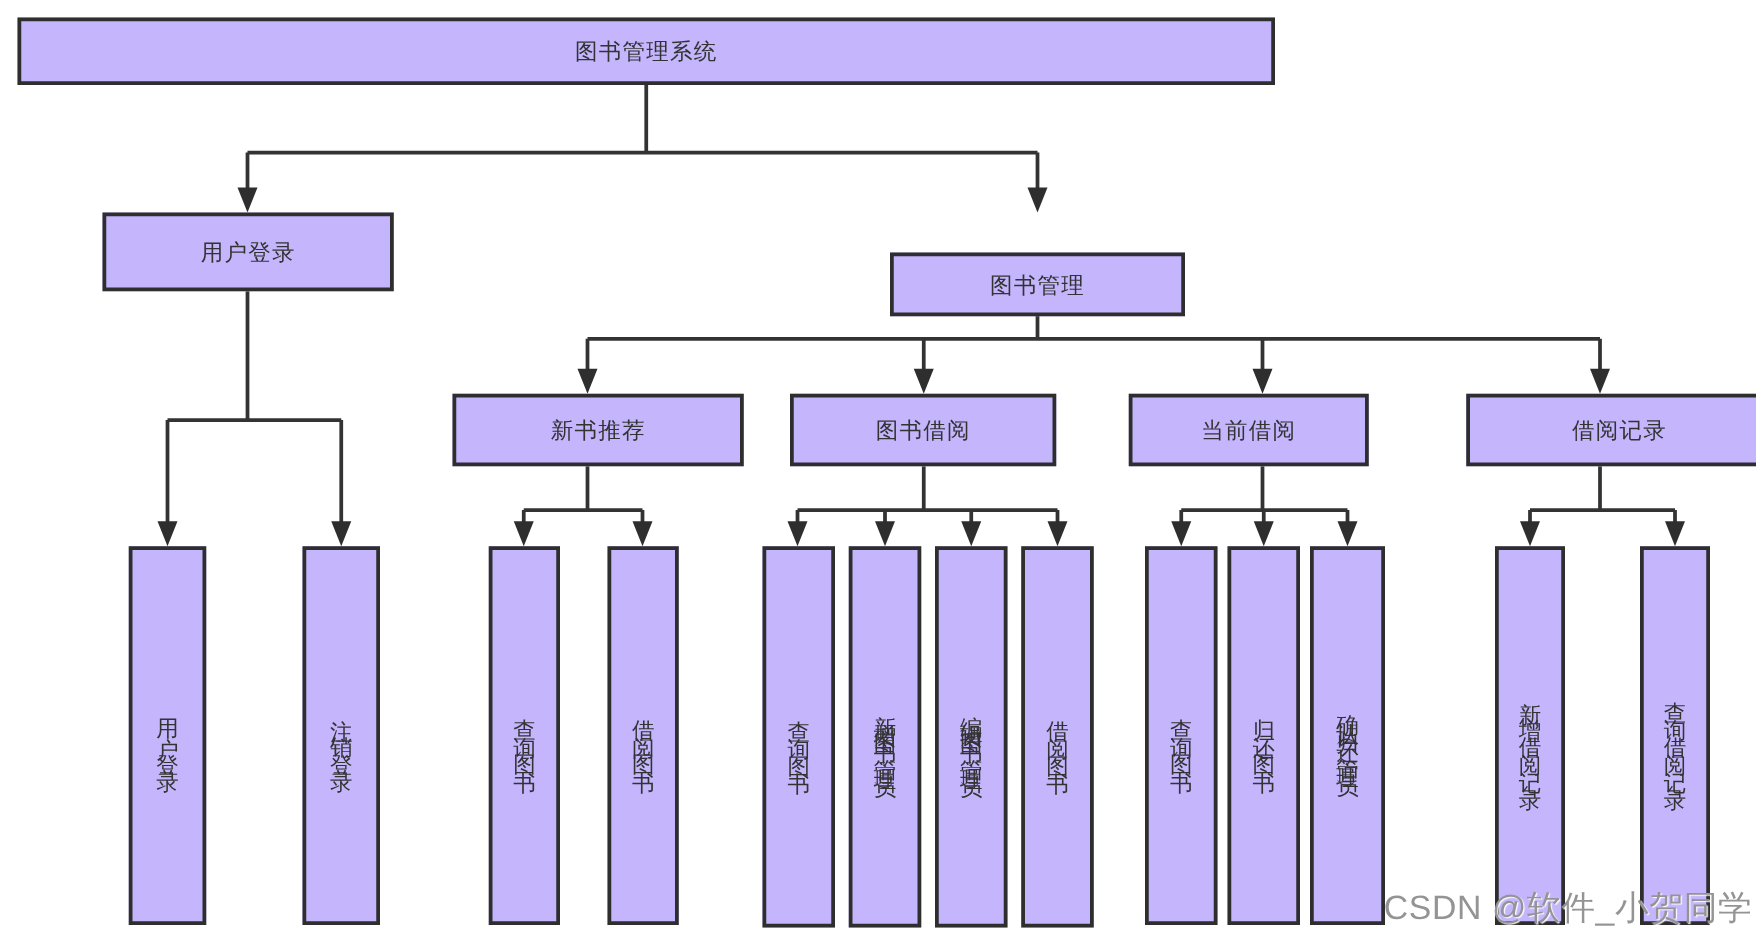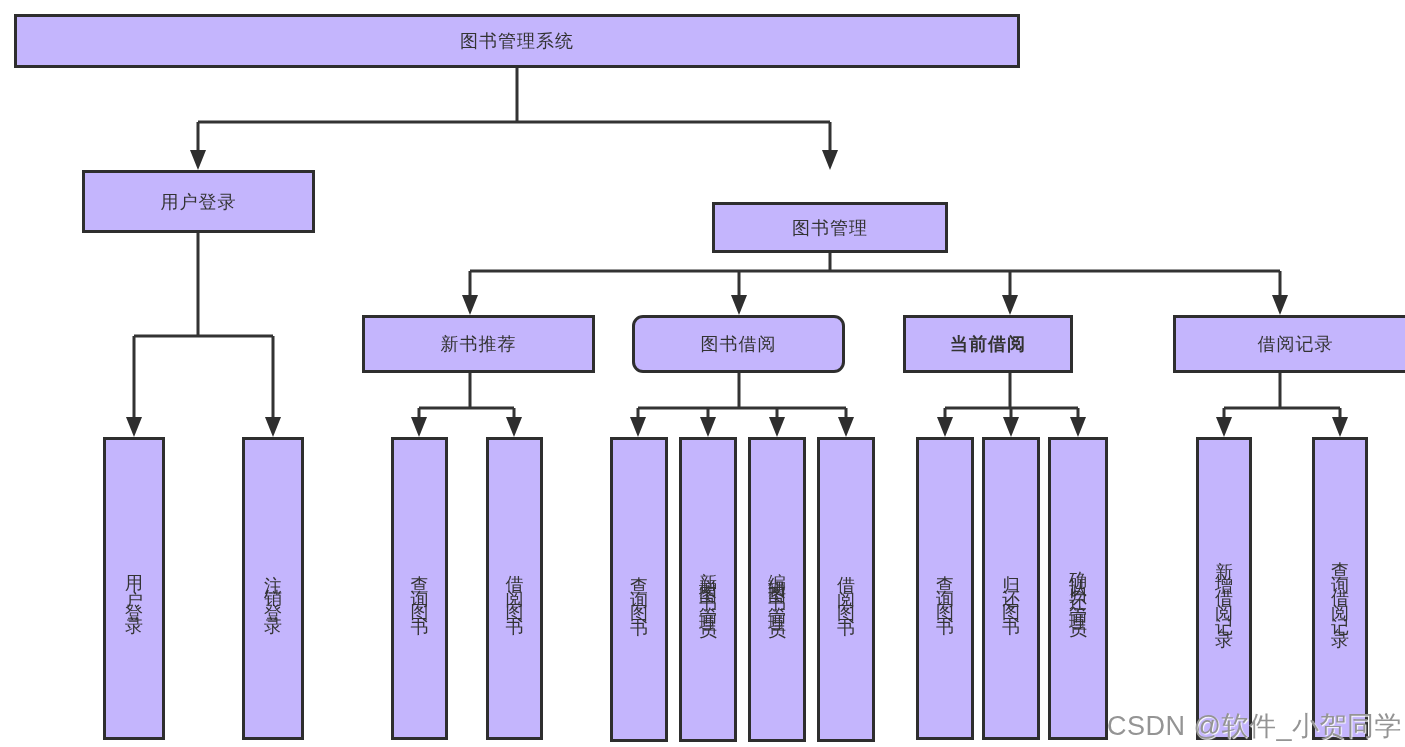--- a/index.html
+++ b/index.html
@@ -88,22 +88,22 @@
       <polygon points="1332,417 1348,417 1340,437"></polygon>
     </g>
   </svg>
 
   <div class="box" style="left:14px; top:14px; width:1006px; height:54px;">图书管理系统</div>
 
   <div class="box" style="left:82px; top:170px; width:233px; height:63px;">用户登录</div>
   <div class="box" style="left:712px; top:170px; width:236px; height:51px;margin-top:32px;">图书管理</div>
 
   <div class="box" style="left:362px; top:315px; width:233px; height:58px;">新书推荐</div>
-  <div class="box" style="left:632px; top:315px; width:213px; height:58px;border-radius:11px;">图书借阅</div>
-  <div class="box" style="left:903px; top:315px; width:170px; height:58px;font-weight:bold;">当前借阅</div>
+  <div class="box" style="left:632px; top:315px; width:213px; height:58px;">图书借阅</div>
+  <div class="box" style="left:903px; top:315px; width:192px; height:58px;">当前借阅</div>
   <div class="box" style="left:1173px; top:315px; width:245px; height:58px;">借阅记录</div>
 
   <div class="box leaf" style="left:103px; top:437px; width:62px; height:303px;">用户登录</div>
   <div class="box leaf" style="left:242px; top:437px; width:62px; height:303px;">注销登录</div>
 
   <div class="box leaf" style="left:391px; top:437px; width:57px; height:303px;">查询图书</div>
   <div class="box leaf" style="left:486px; top:437px; width:57px; height:303px;">借阅图书</div>
 
   <div class="box leaf" style="left:610px; top:437px; width:58px; height:305px;">查询图书</div>
   <div class="box leaf long" style="left:679px; top:437px; width:58px; height:305px;">新增图书（管理员）</div>

